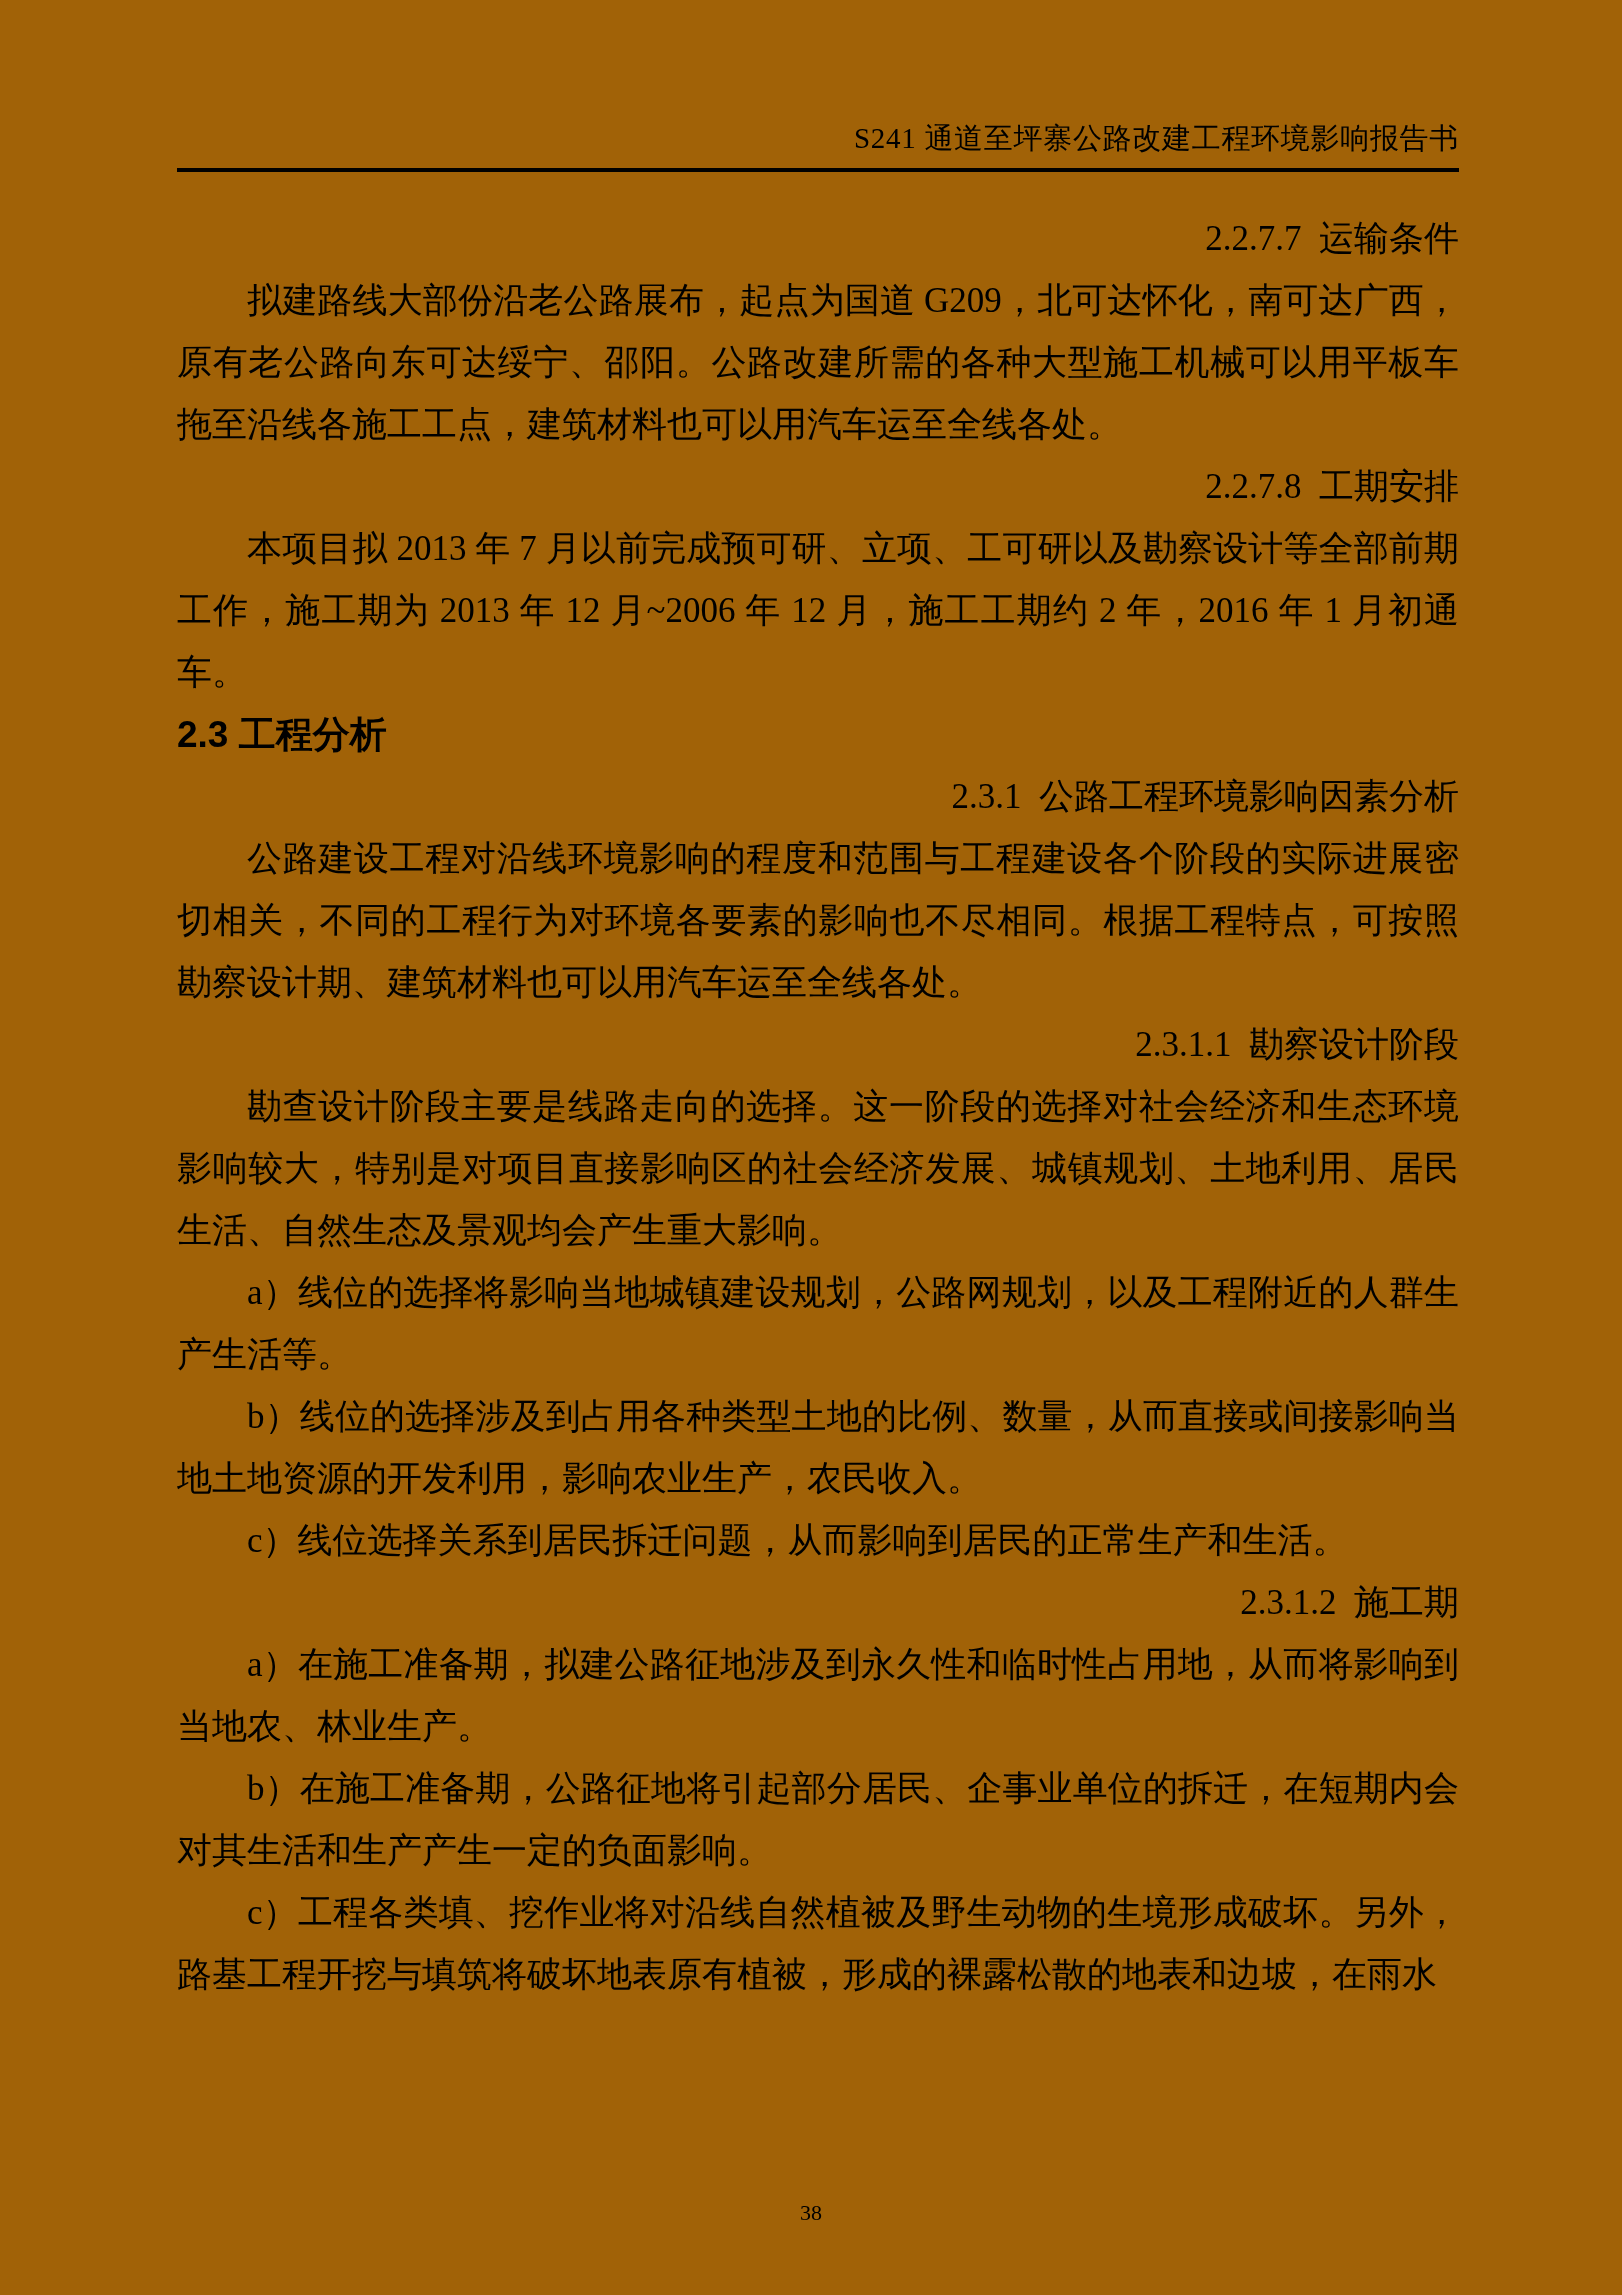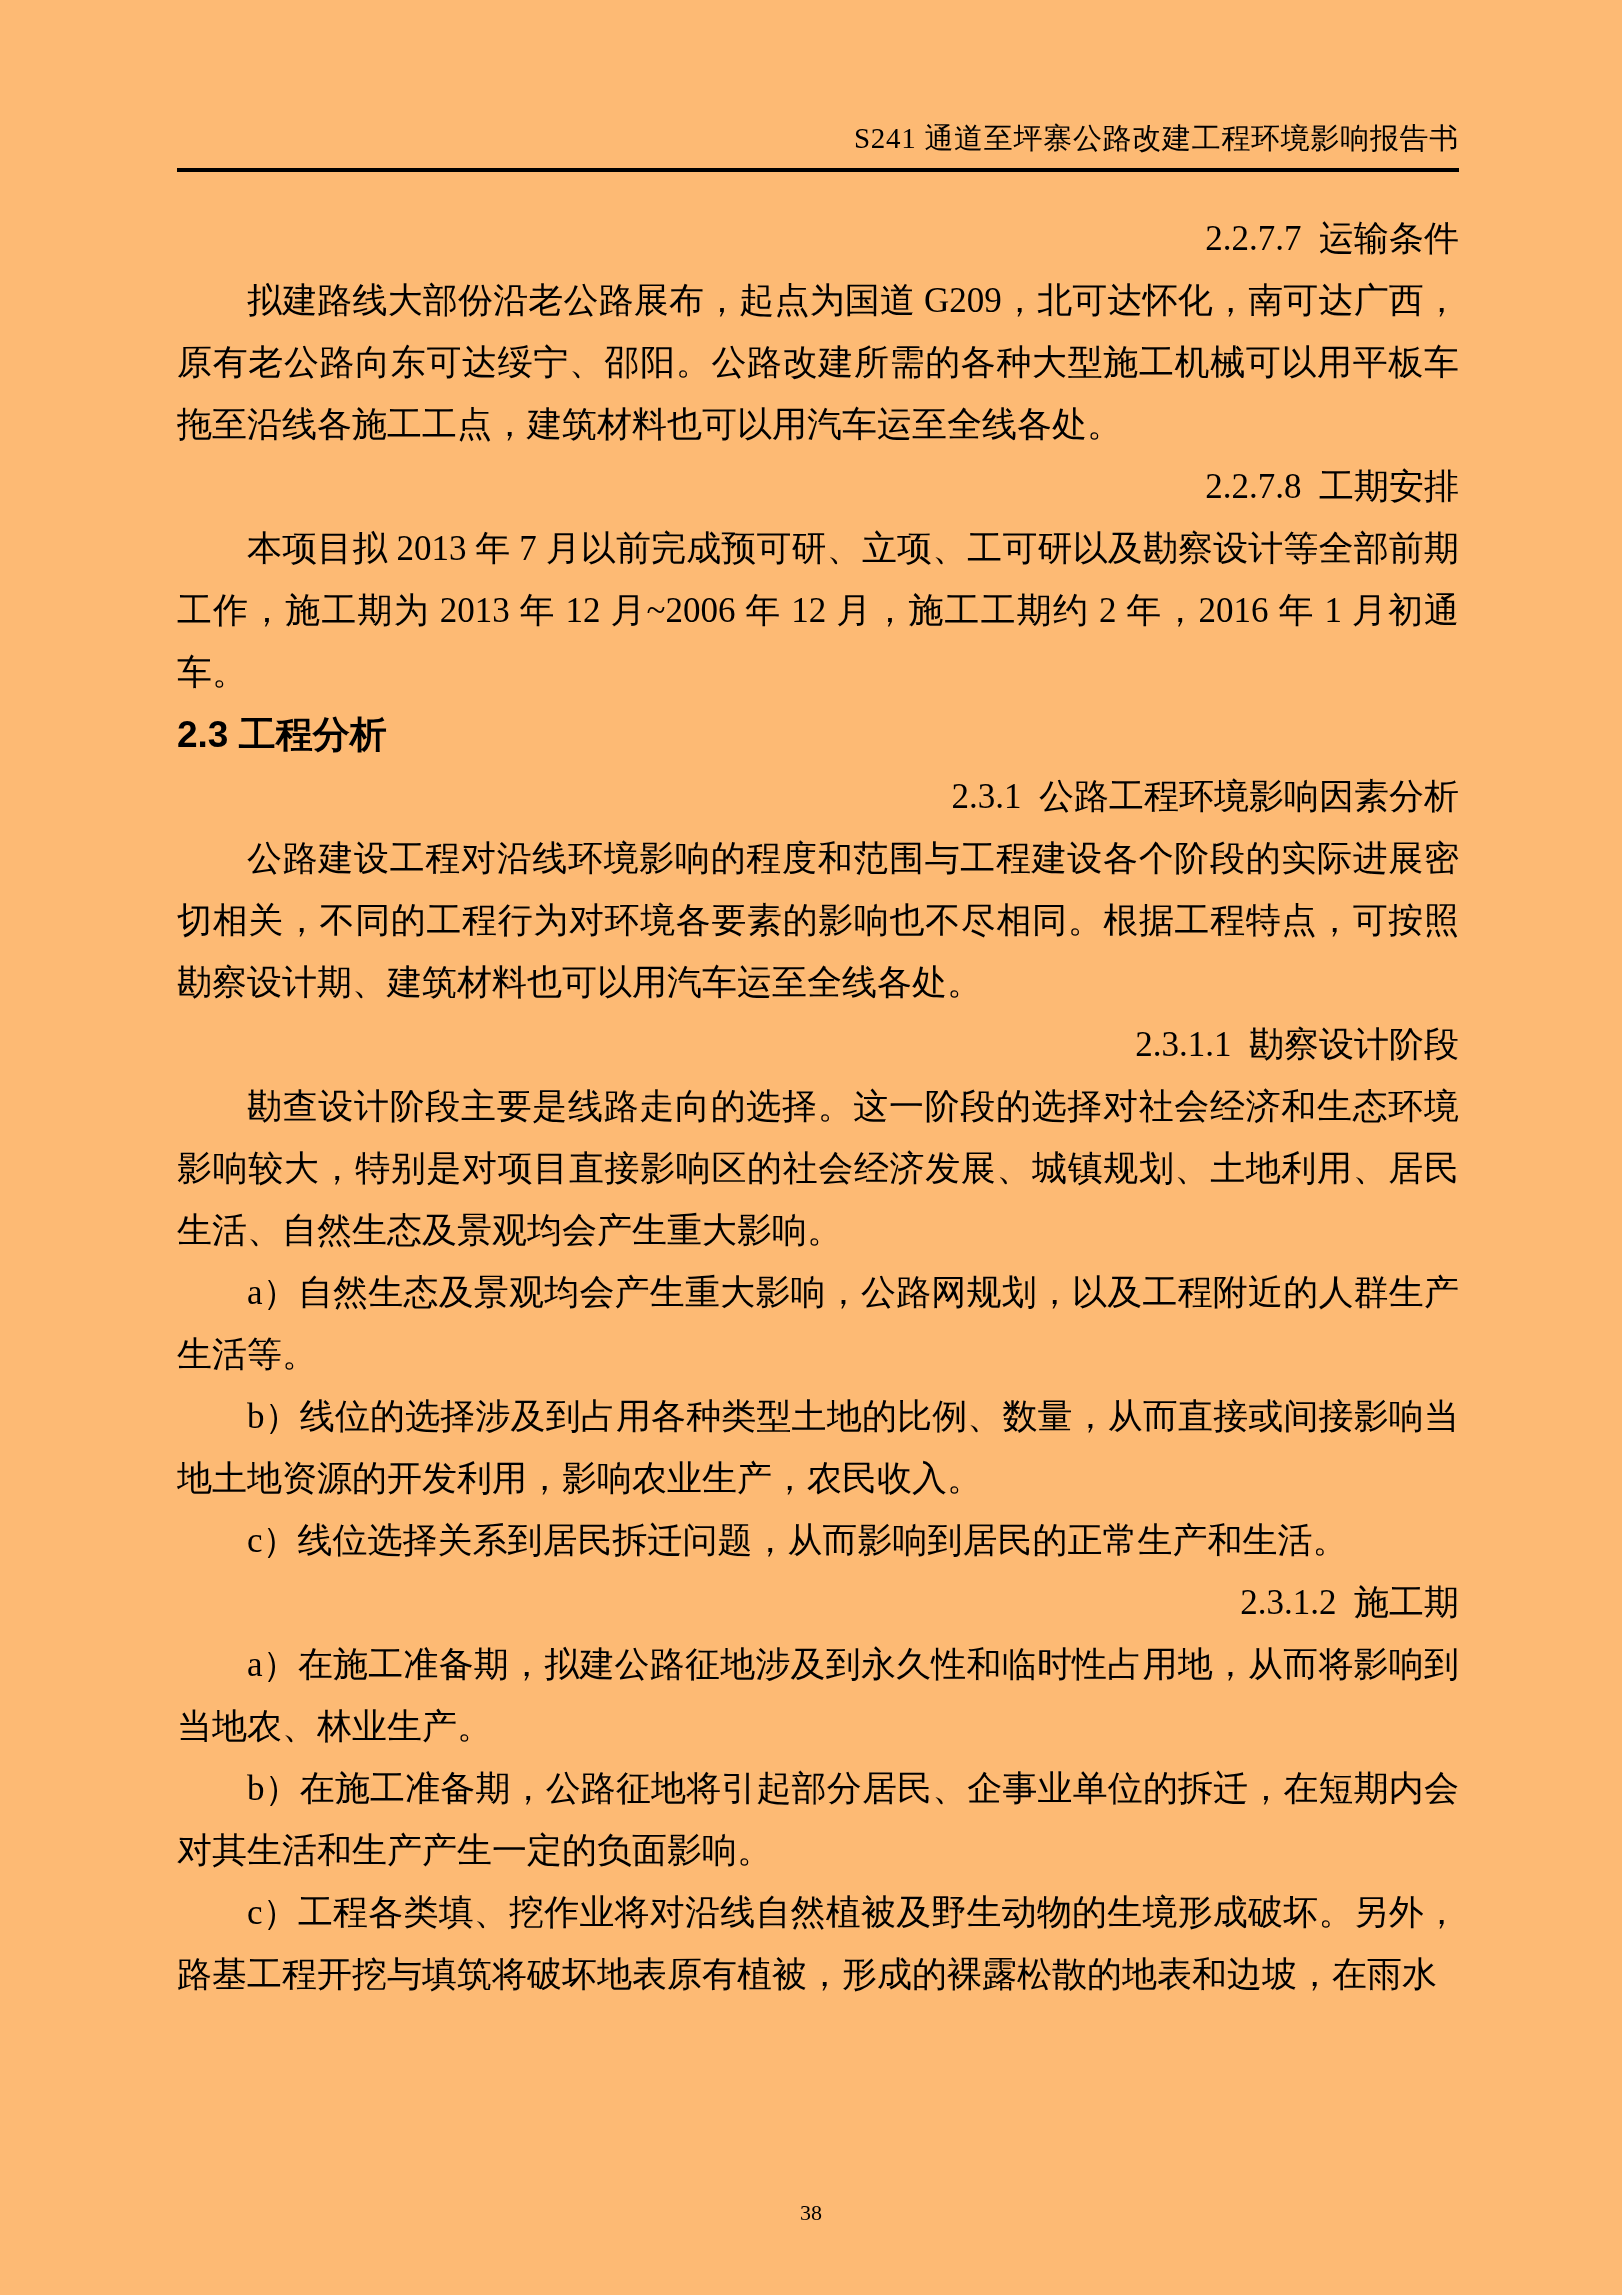--- a/index.html
+++ b/index.html
@@ -5,21 +5,21 @@
   html, body {
     margin: 0;
     padding: 0;
     background: #9e9e9e;
   }
   .page {
     position: relative;
     width: 1622px;
     height: 2295px;
     margin: 0 auto;
-    background: #fdba74;
+    background: #a16207;
     font-family: "Liberation Serif", serif;
     color: #000000;
     overflow: hidden;
   }
   .header {
     position: absolute;
     top: 0;
     left: 177px;
     right: 163px;
   }
@@ -94,21 +94,21 @@
   <div class="content">
       <div class="h4">2.2.7.7  运输条件</div>
       <p class="p">拟建路线大部份沿老公路展布，起点为国道 G209，北可达怀化，南可达广西，原有老公路向东可达绥宁、邵阳。公路改建所需的各种大型施工机械可以用平板车拖至沿线各施工工点，建筑材料也可以用汽车运至全线各处。</p>
       <div class="h4">2.2.7.8  工期安排</div>
       <p class="p">本项目拟 2013 年 7 月以前完成预可研、立项、工可研以及勘察设计等全部前期工作，施工期为 2013 年 12 月~2006 年 12 月，施工工期约 2 年，2016 年 1 月初通车。</p>
       <div class="h2">2.3 工程分析</div>
       <div class="h3">2.3.1  公路工程环境影响因素分析</div>
       <p class="p">公路建设工程对沿线环境影响的程度和范围与工程建设各个阶段的实际进展密切相关，不同的工程行为对环境各要素的影响也不尽相同。根据工程特点，可按照勘察设计期、建筑材料也可以用汽车运至全线各处。</p>
       <div class="h4">2.3.1.1  勘察设计阶段</div>
       <p class="p">勘查设计阶段主要是线路走向的选择。这一阶段的选择对社会经济和生态环境影响较大，特别是对项目直接影响区的社会经济发展、城镇规划、土地利用、居民生活、自然生态及景观均会产生重大影响。</p>
-      <p class="p">a）自然生态及景观均会产生重大影响，公路网规划，以及工程附近的人群生产生活等。</p>
+      <p class="p">a）线位的选择将影响当地城镇建设规划，公路网规划，以及工程附近的人群生产生活等。</p>
       <p class="p">b）线位的选择涉及到占用各种类型土地的比例、数量，从而直接或间接影响当地土地资源的开发利用，影响农业生产，农民收入。</p>
       <p class="p">c）线位选择关系到居民拆迁问题，从而影响到居民的正常生产和生活。</p>
       <div class="h4">2.3.1.2  施工期</div>
       <p class="p">a）在施工准备期，拟建公路征地涉及到永久性和临时性占用地，从而将影响到当地农、林业生产。</p>
       <p class="p">b）在施工准备期，公路征地将引起部分居民、企事业单位的拆迁，在短期内会对其生活和生产产生一定的负面影响。</p>
       <p class="p">c）工程各类填、挖作业将对沿线自然植被及野生动物的生境形成破坏。另外，路基工程开挖与填筑将破坏地表原有植被，形成的裸露松散的地表和边坡，在雨水</p>
     </div>
 
   <div class="footer">
     <span class="page-number">38</span>

